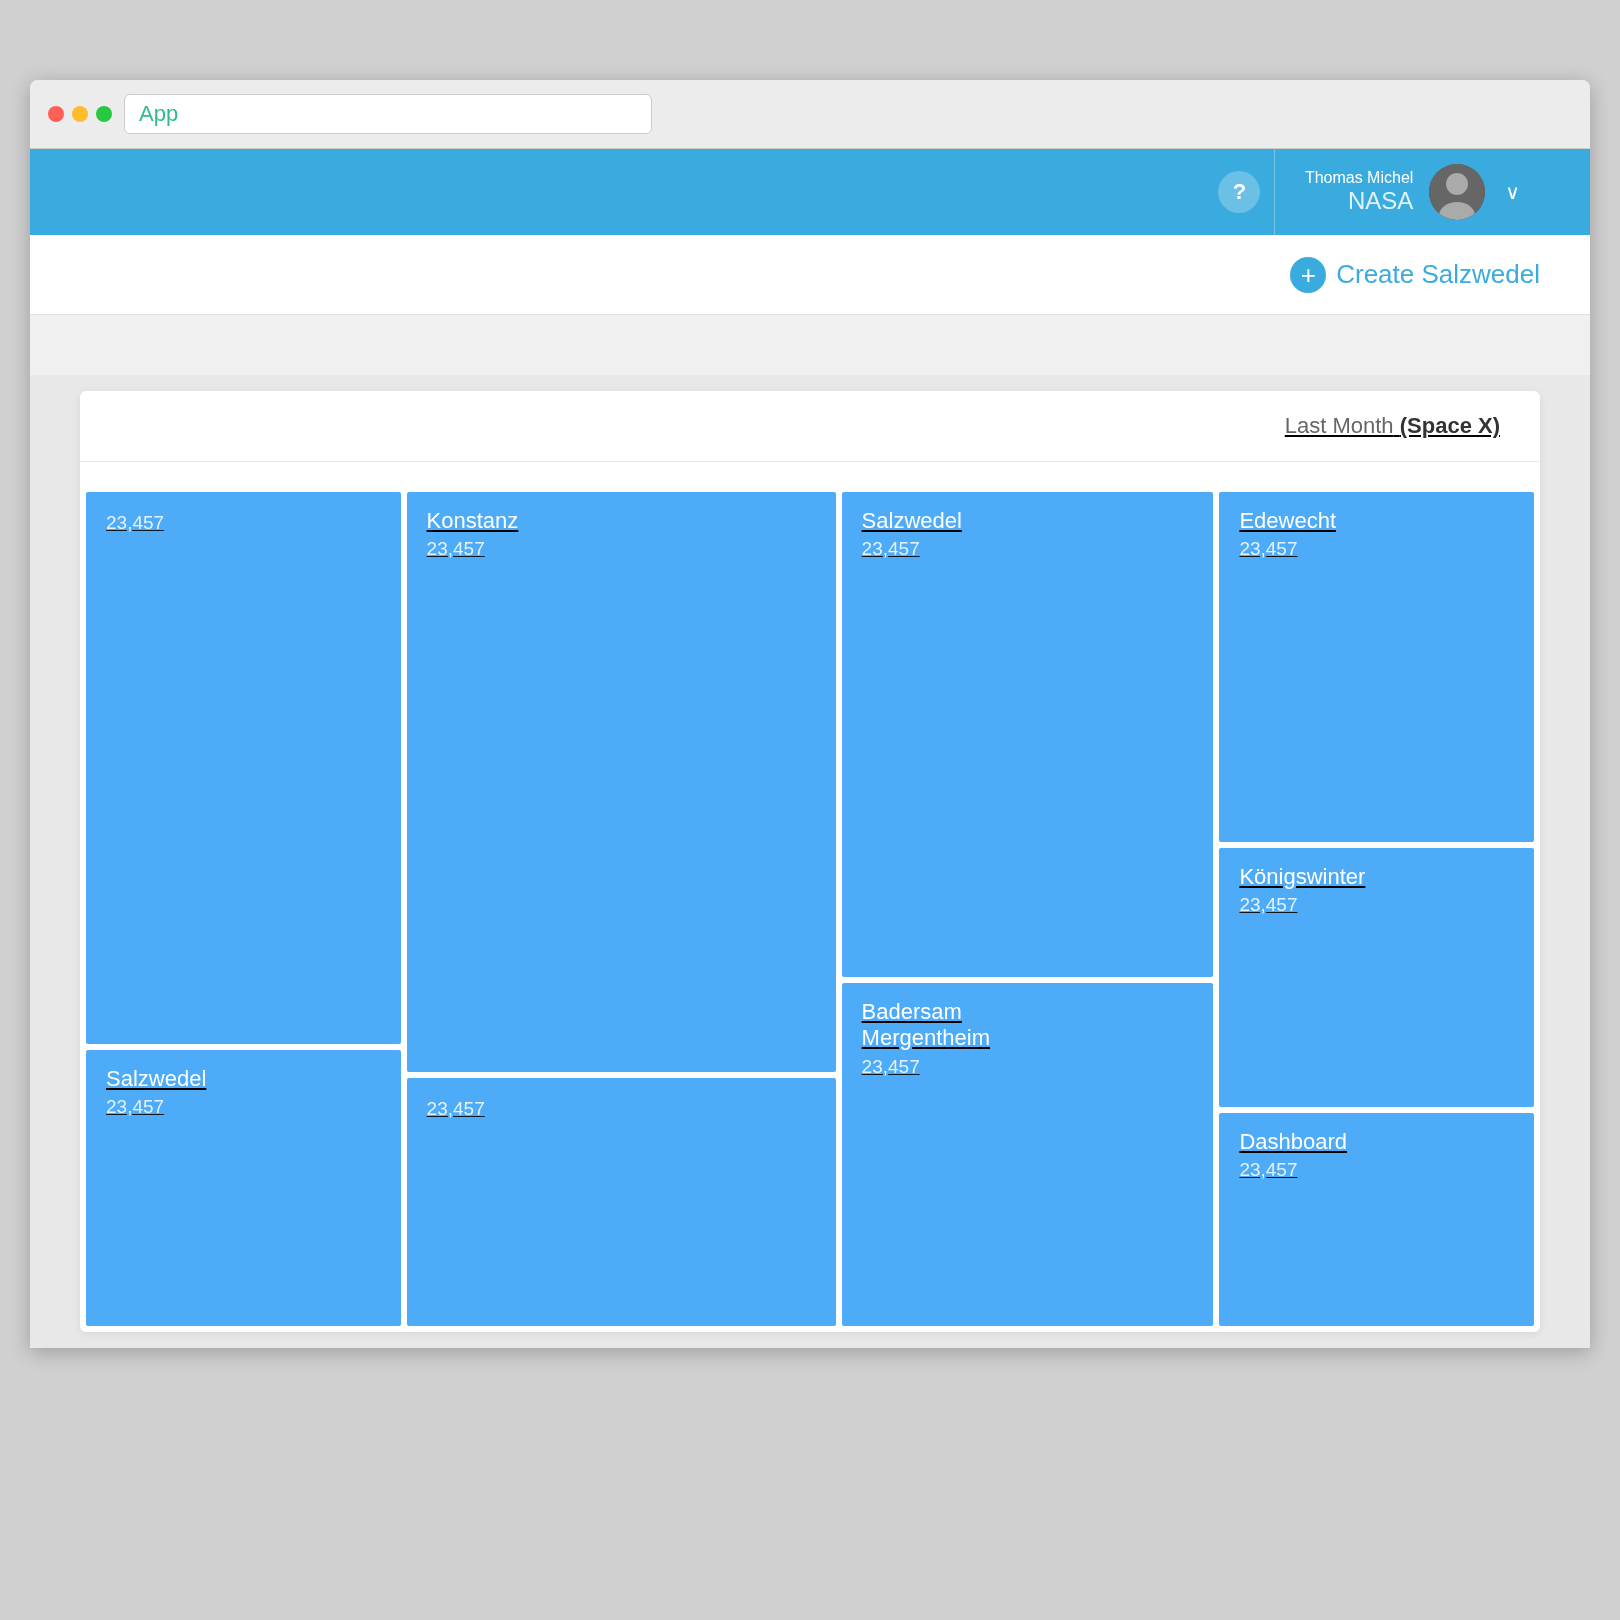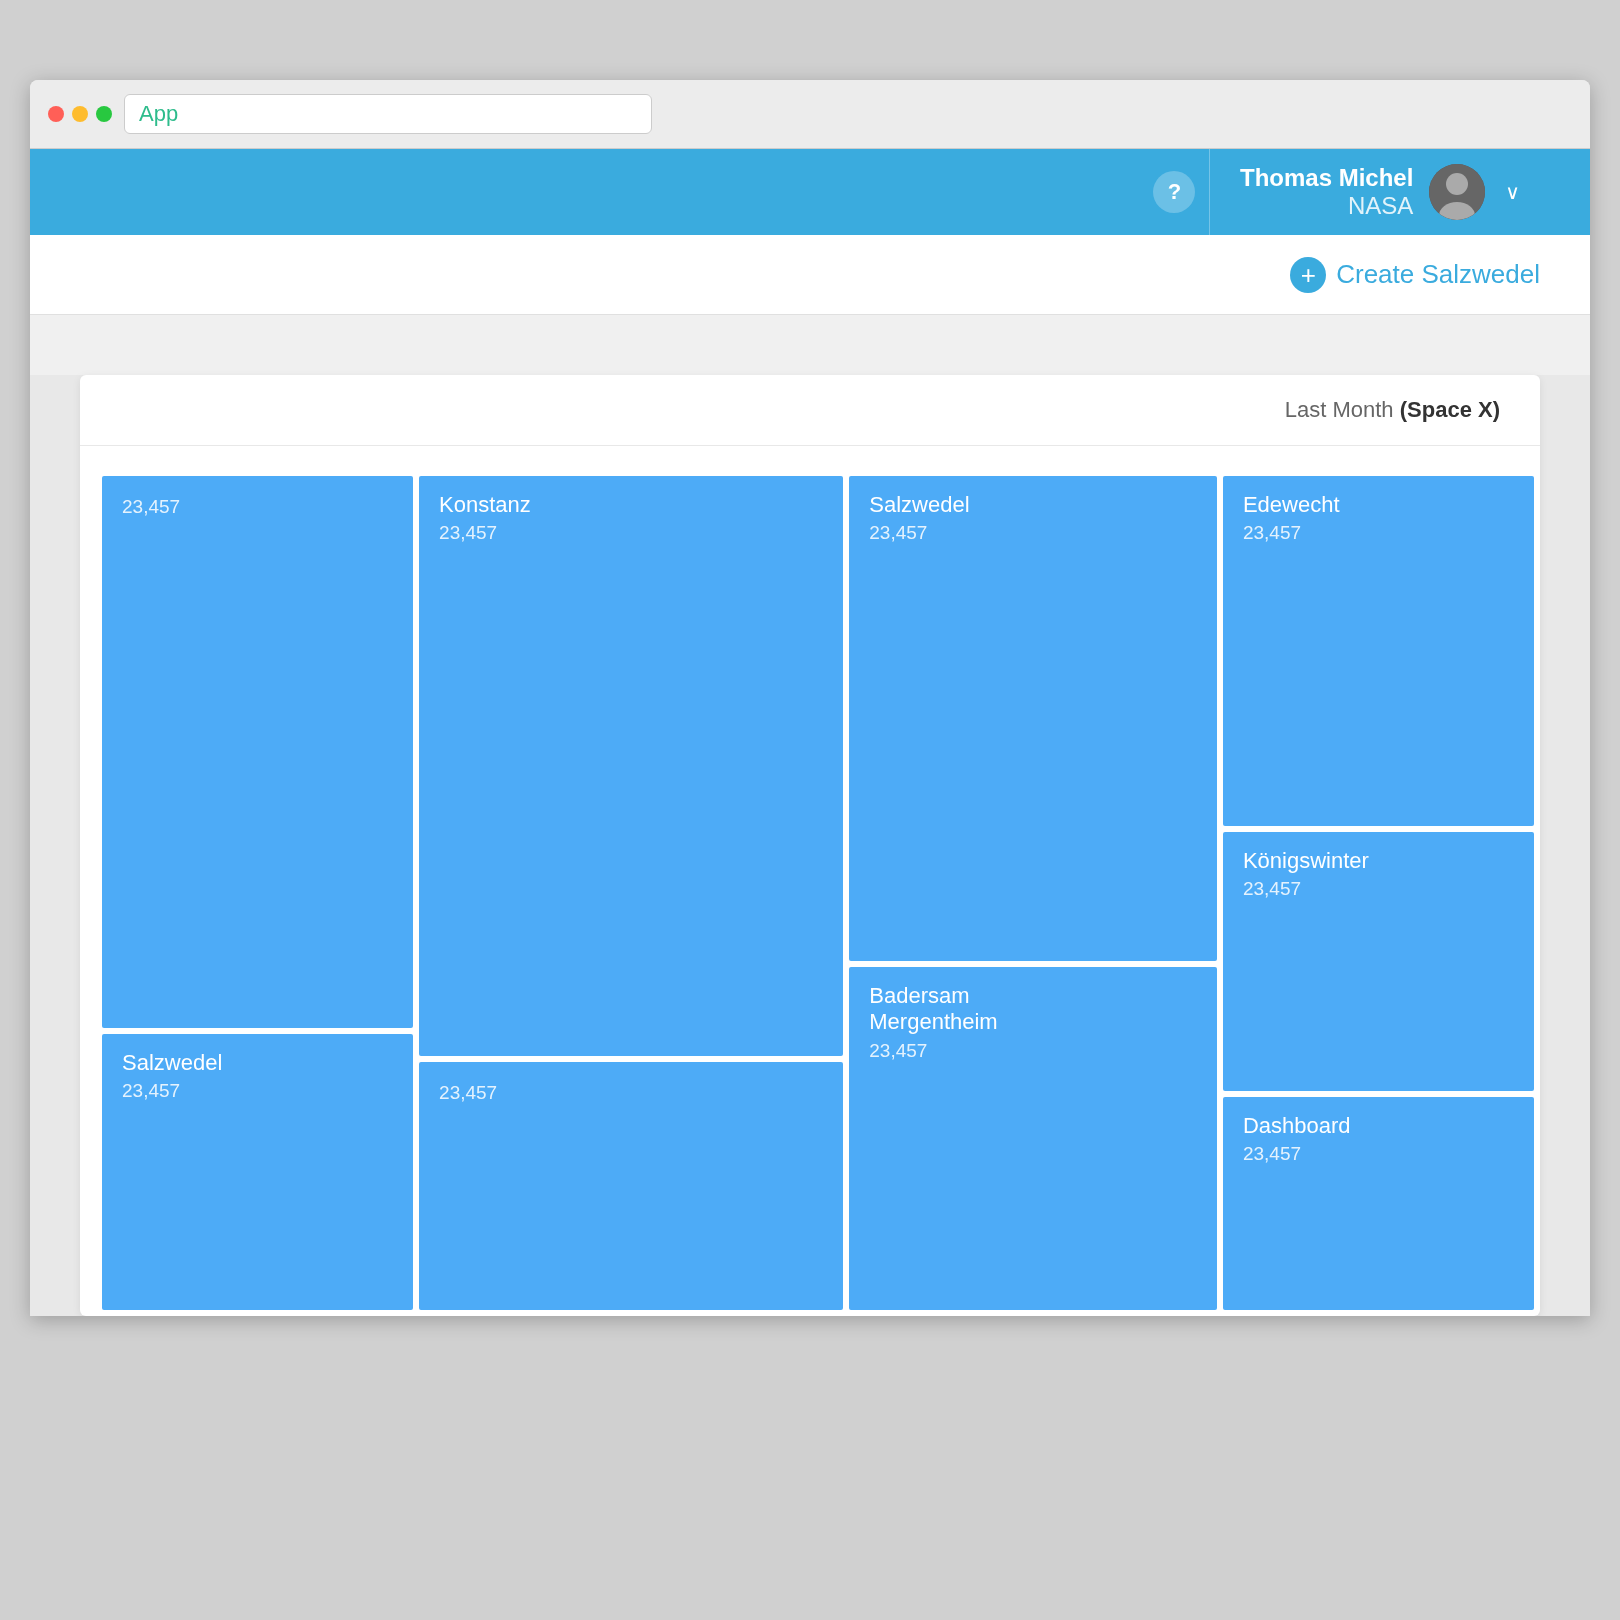--- a/index.html
+++ b/index.html
@@ -90,22 +90,22 @@
       gap: 16px;
       padding: 0 30px;
       height: 100%;
       cursor: pointer;
     }
     .nav-user-info {
       text-align: right;
     }
     .nav-user-name {
       color: white;
-      font-size: 24px;
-      font-weight: 700;
+      font-size: 16px;
+      font-weight: 400;
     }
     .nav-user-org {
       color: rgba(255,255,255,0.85);
       font-size: 24px;
     }
     .nav-avatar {
       width: 56px; height: 56px;
       border-radius: 50%;
       background: #555;
       display: flex; align-items: center; justify-content: center;
@@ -153,24 +153,25 @@
 
     
     .gray-section {
       background: #f0f0f0;
       height: 60px;
     }
 
     
     .dashboard-card {
       background: white;
-      margin: 0 50px;
+      margin: 16px 50px;
       border-radius: 6px;
       box-shadow: 0 2px 8px rgba(0,0,0,0.08);
       overflow: hidden;
+      text-decoration: underline;
     }
 
     .card-header {
       padding: 22px 40px;
       display: flex;
       align-items: center;
       justify-content: flex-end;
       border-bottom: 1px solid #e8e8e8;
     }
 
@@ -178,21 +179,21 @@
       font-size: 22px;
       color: #666;
     }
     .filter-label strong {
       color: #333;
       font-weight: 600;
     }
 
     
     .treemap-container {
-      padding: 30px 0 0 16px;
+      padding: 30px 0 0 0;
       height: 870px;
       position: relative;
       overflow: hidden;
     }
 
     .treemap {
       display: flex;
       width: 100%;
       height: 100%;
       gap: 6px;

